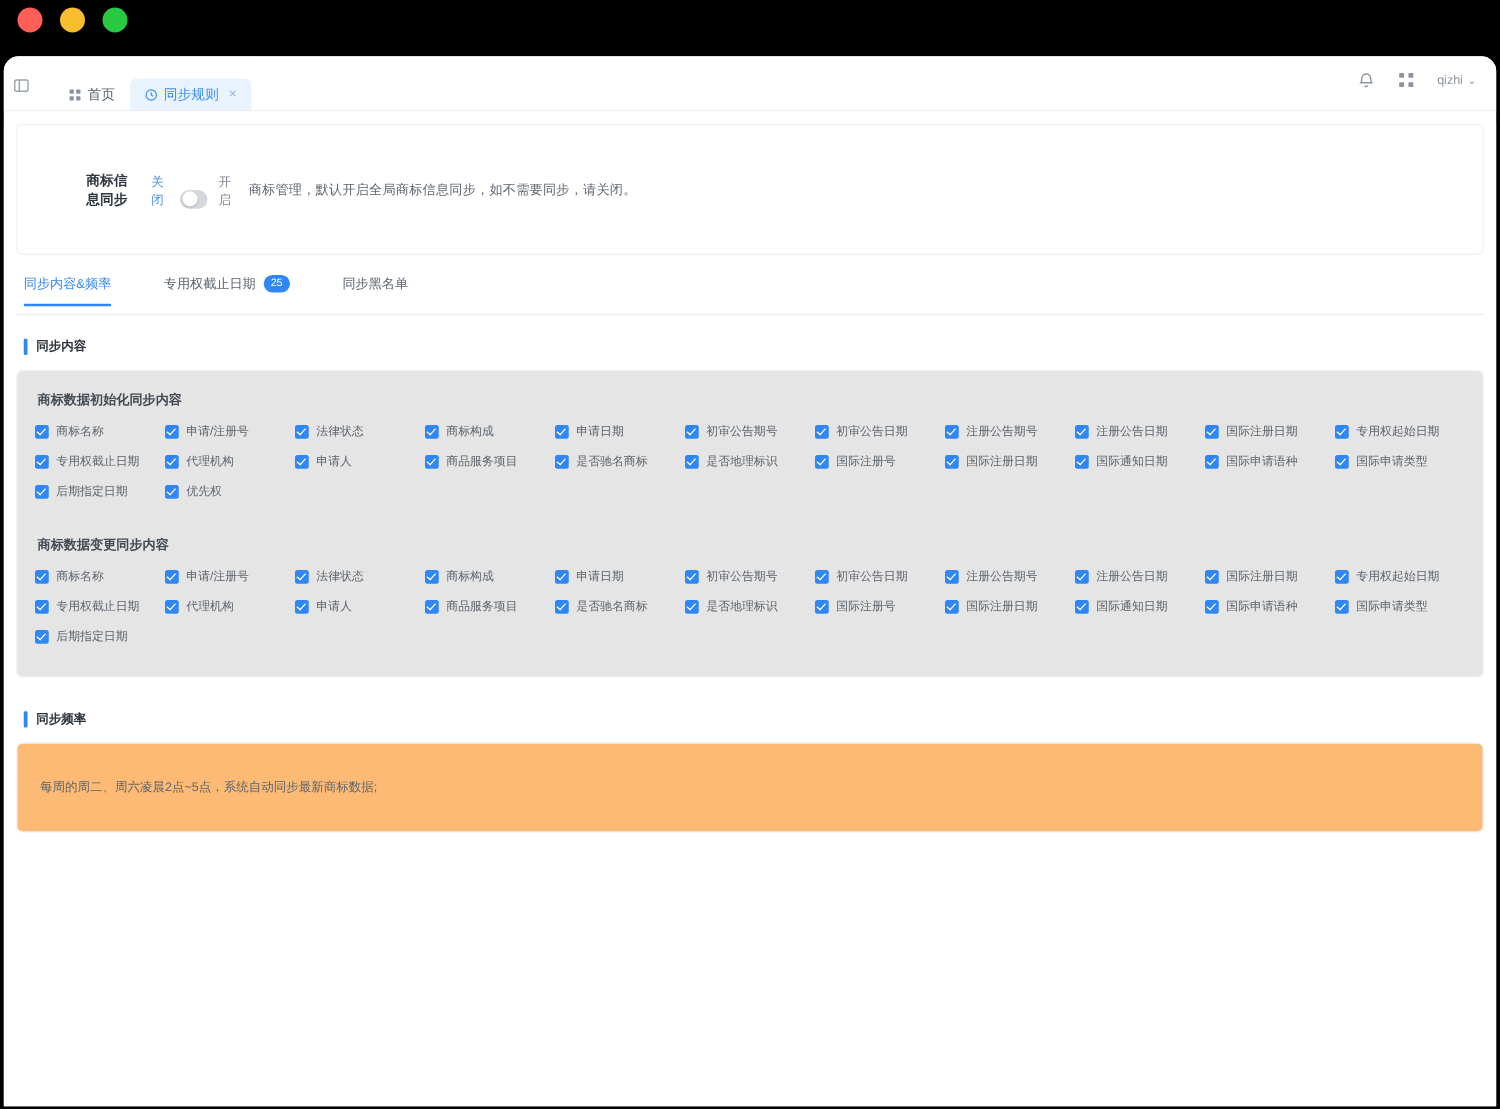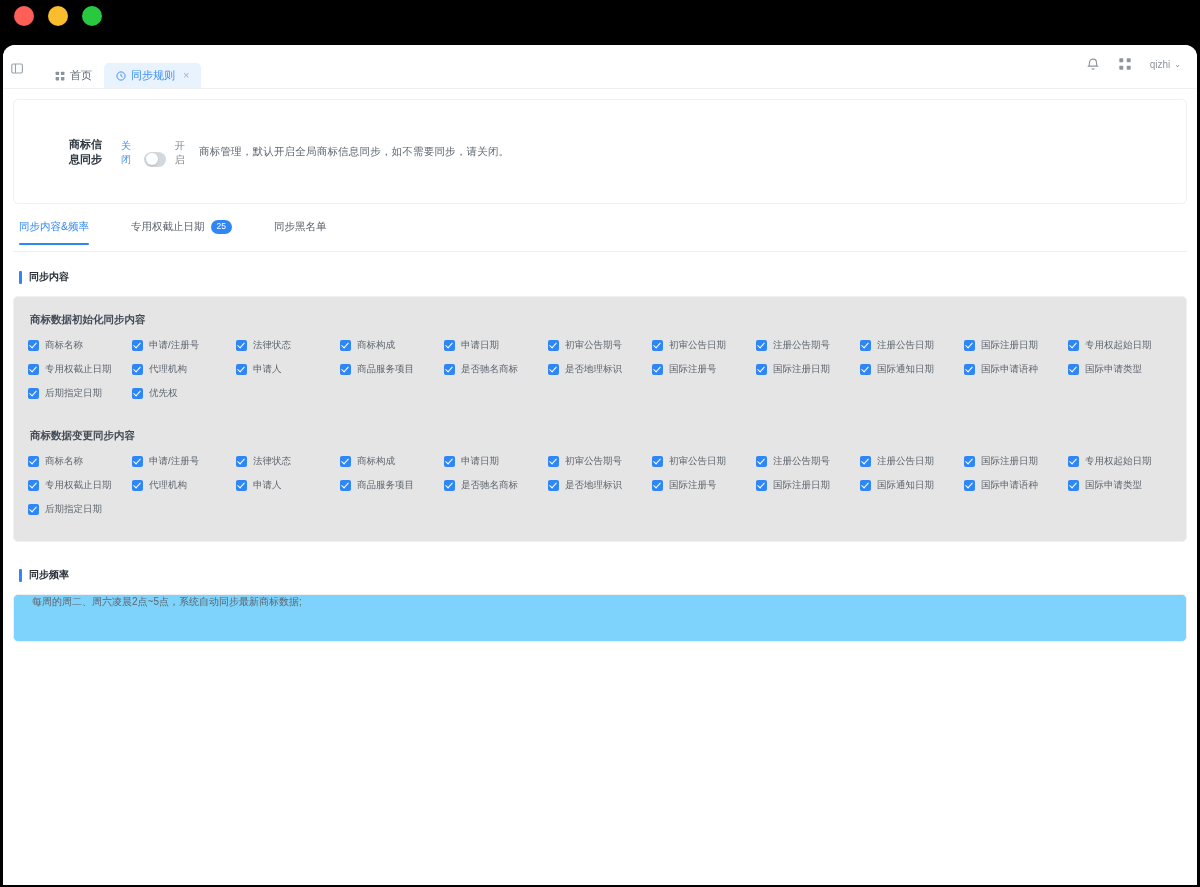--- a/index.html
+++ b/index.html
@@ -149,22 +149,22 @@
   .cbx:after {
     content:""; position:absolute; left: 3.3px; top: 1.2px;
     width: 3px; height: 6px;
     border: solid #fff; border-width: 0 1.6px 1.6px 0;
     transform: rotate(42deg);
   }
   .cb-label { font-size: 9.5px; color:#5d656e; white-space:nowrap; }
 
   
   .freq-card {
-    border: 1px solid #eef0f3; border-radius: 5px; background:#7dd3fc;
-    height: 48px; display:flex; padding-left: 18px;
+    border: 1px solid #eef0f3; border-radius: 5px; background:#fdba74;
+    height: 72px; display:flex; align-items:center; padding-left: 18px;
   }
   .freq-text { font-size: 10px; color:#5d656e; }
 </style>
 </head>
 <body>
 
 <div class="desktop">
 
   <div class="traffic">
     <div class="light red"></div>

